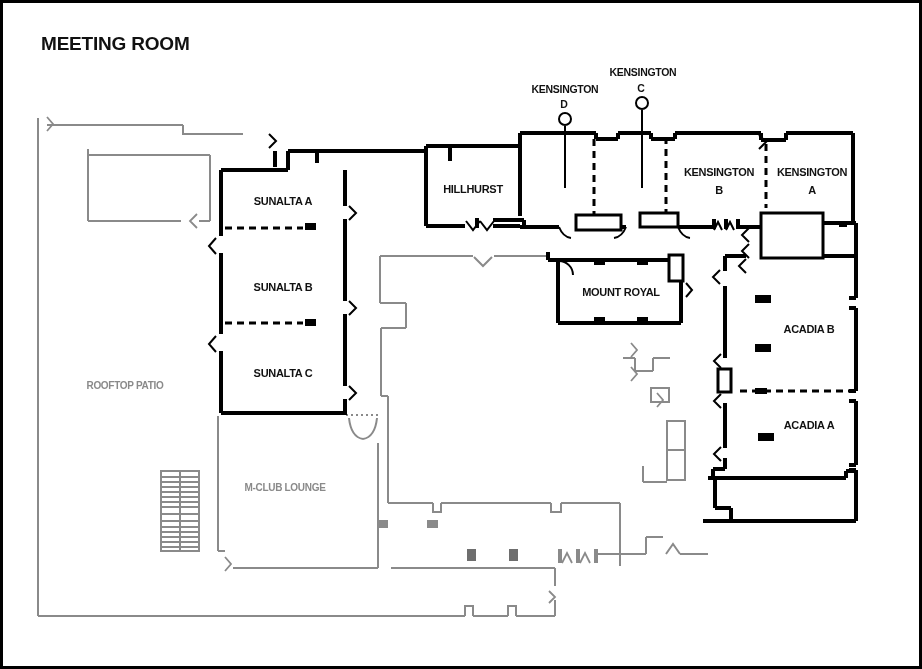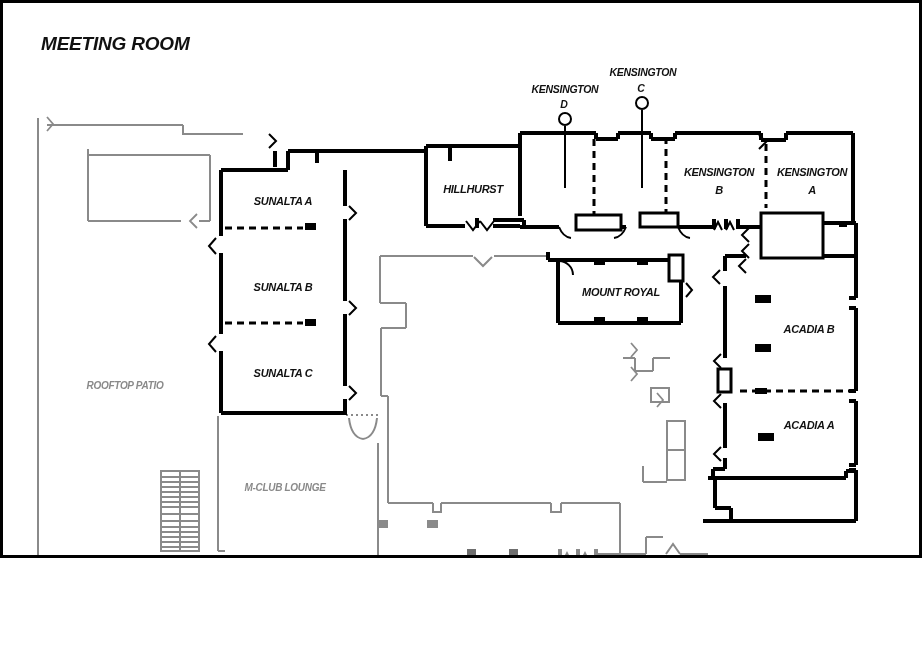--- a/index.html
+++ b/index.html
@@ -1,24 +1,23 @@
 <!DOCTYPE html>
 <html><head>
 <meta charset="utf-8">
 <style>
   html,body{margin:0;padding:0;background:#fff;}
   .canvas{
     position:relative;
-    width:922px;height:558px;
+    width:922px;height:669px;
     box-sizing:border-box;
     border:3px solid #000;
     background:#fff;
     font-family:"Liberation Sans", sans-serif;
     overflow:hidden;
-    font-style:italic;
   }
   svg{display:block;}
   text{
     font-family:"Liberation Sans", sans-serif;
     font-weight:bold;
     letter-spacing:-0.3px;
     fill:#111;
   }
   .room-label{font-size:11px;text-anchor:middle;}
   .leader-label{font-size:10.5px;text-anchor:middle;}

